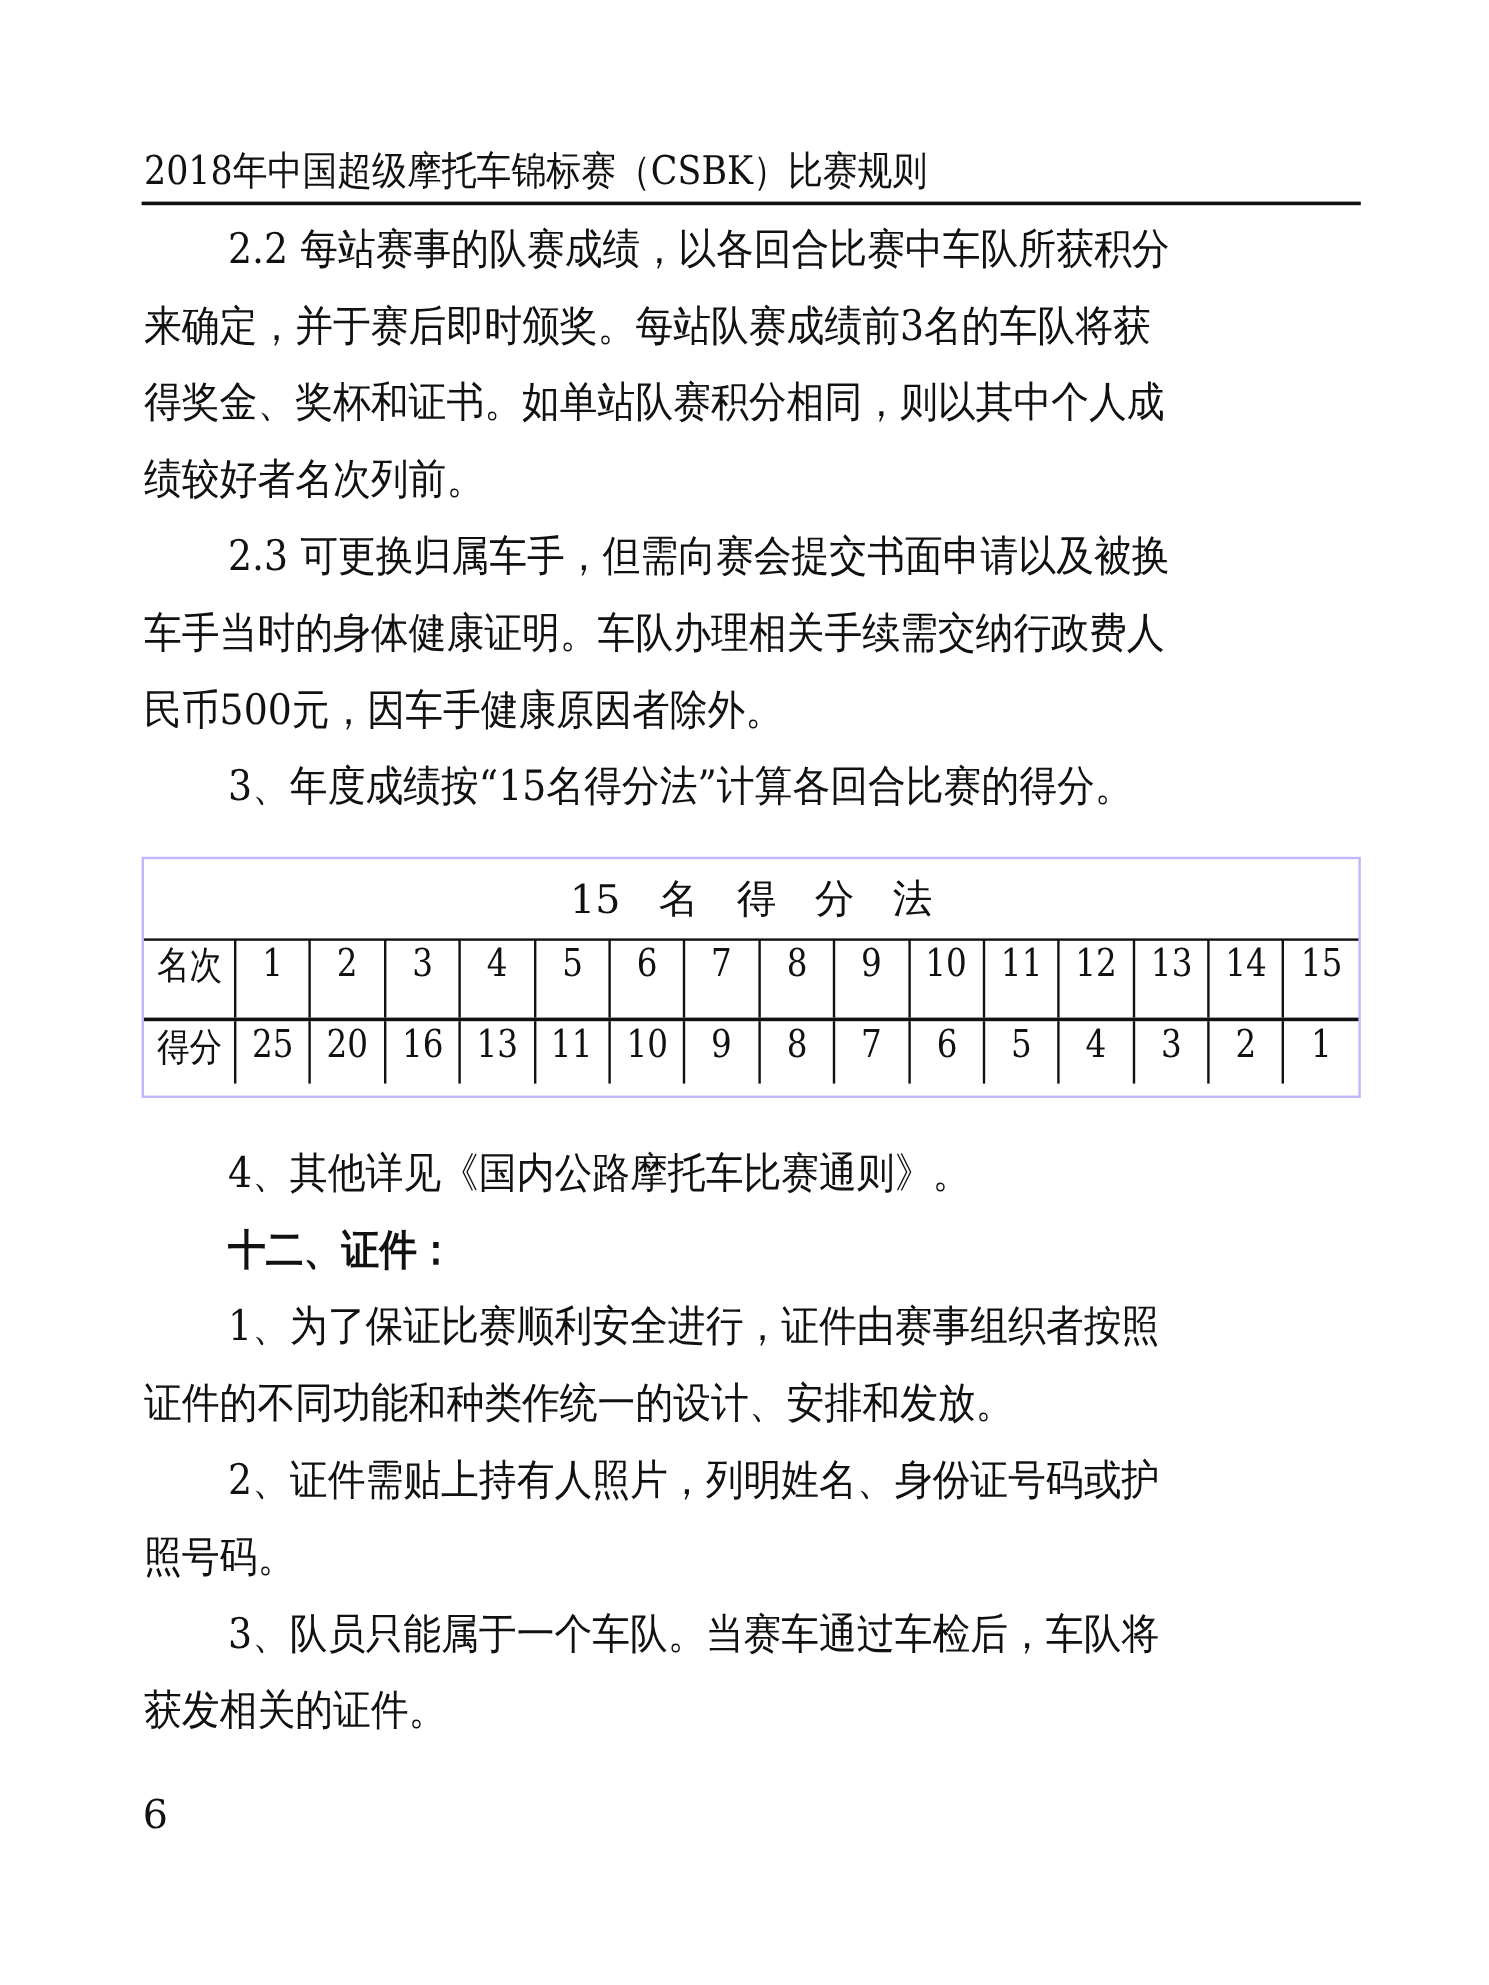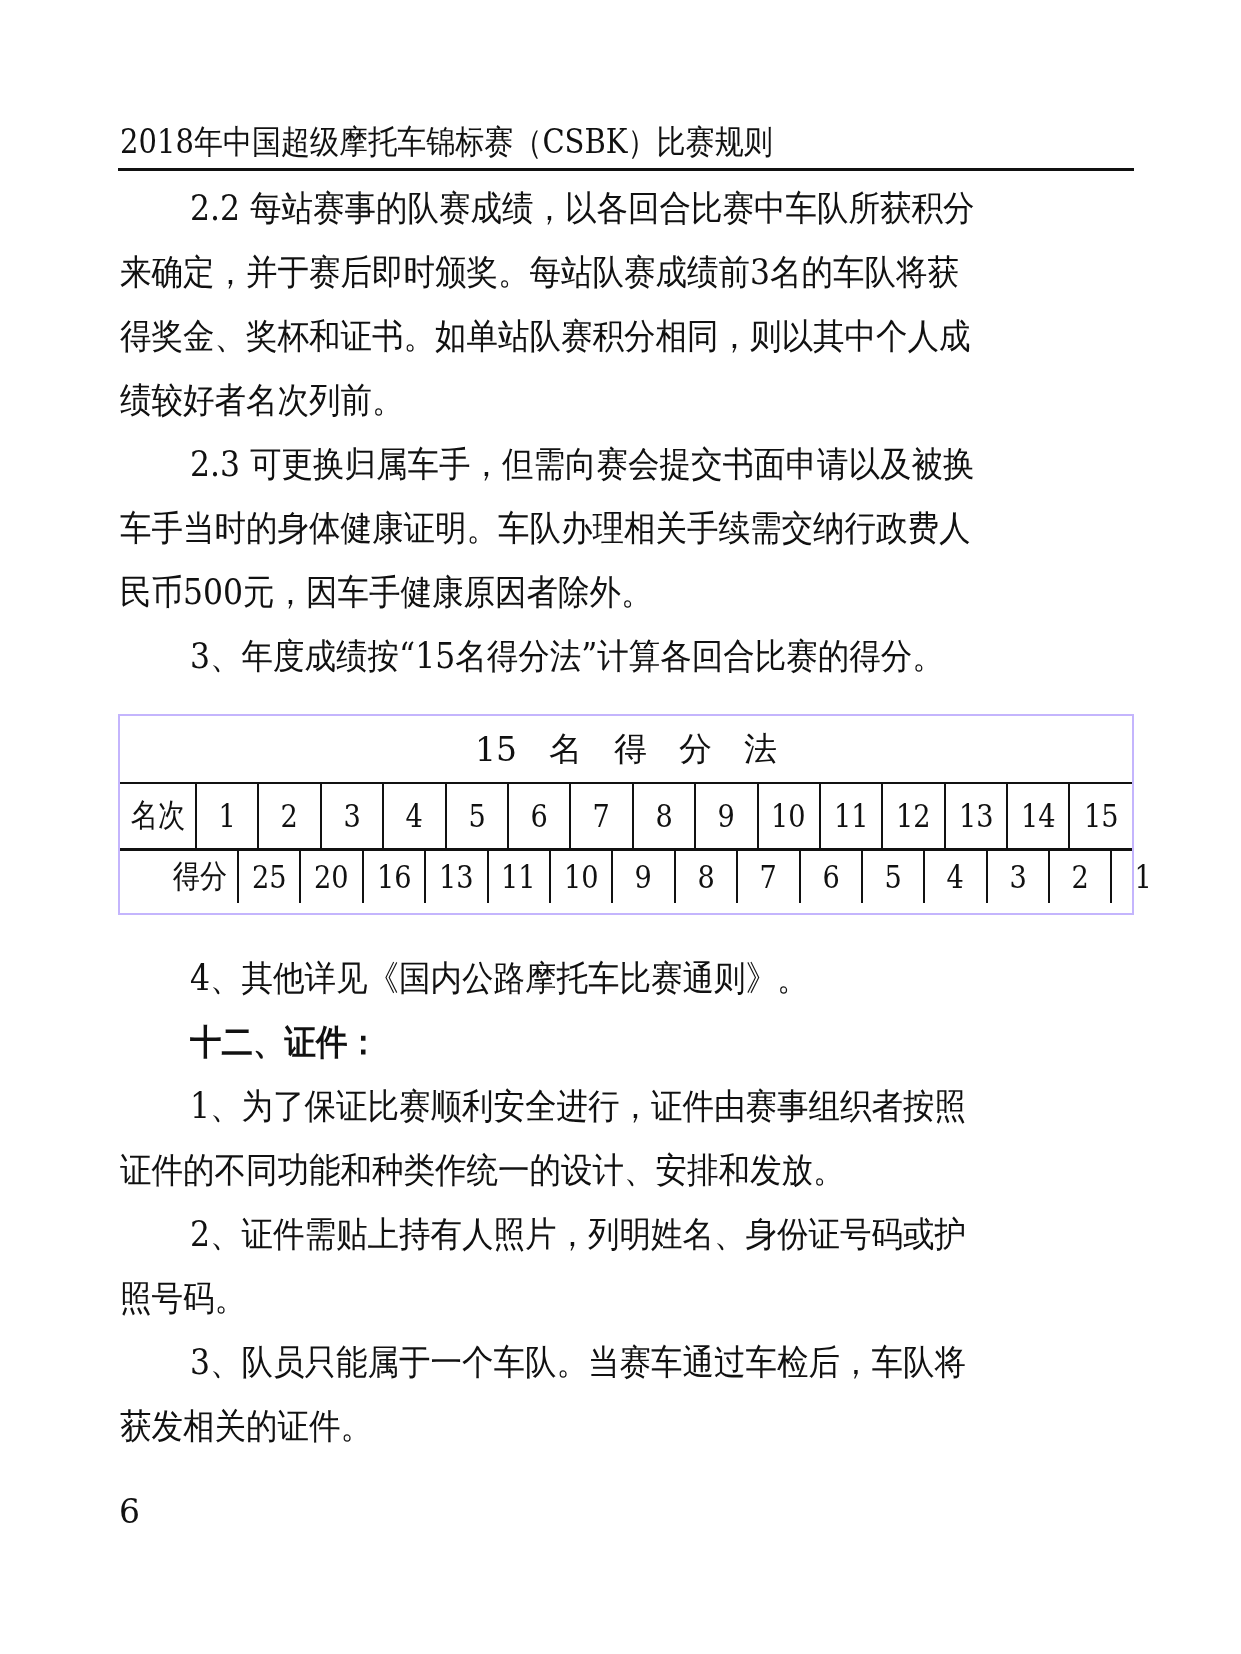--- a/index.html
+++ b/index.html
@@ -84,25 +84,25 @@
       margin: 0 16px;
     }
     .score-row {
       position: absolute;
       left: 0;
       width: 100%;
       height: 65px;
       display: flex;
     }
     .score-row.rank { top: 67px; border-bottom: 3px solid #111111; }
-    .score-row.points { top: 135px; height: 52px; padding-left: 42px; }
+    .score-row.points { top: 135px; height: 52px; }
     .cell {
       height: 100%;
       display: flex;
-      align-items: center;
+      align-items: flex-start;
       justify-content: center;
       font-size: 32px;
       border-right: 2px solid #111111;
       box-sizing: border-box;
       flex: 0 0 62.4px;
     }
     .cell.label {
       flex: 0 0 77px;
       font-size: 32px;
       letter-spacing: 0px;

